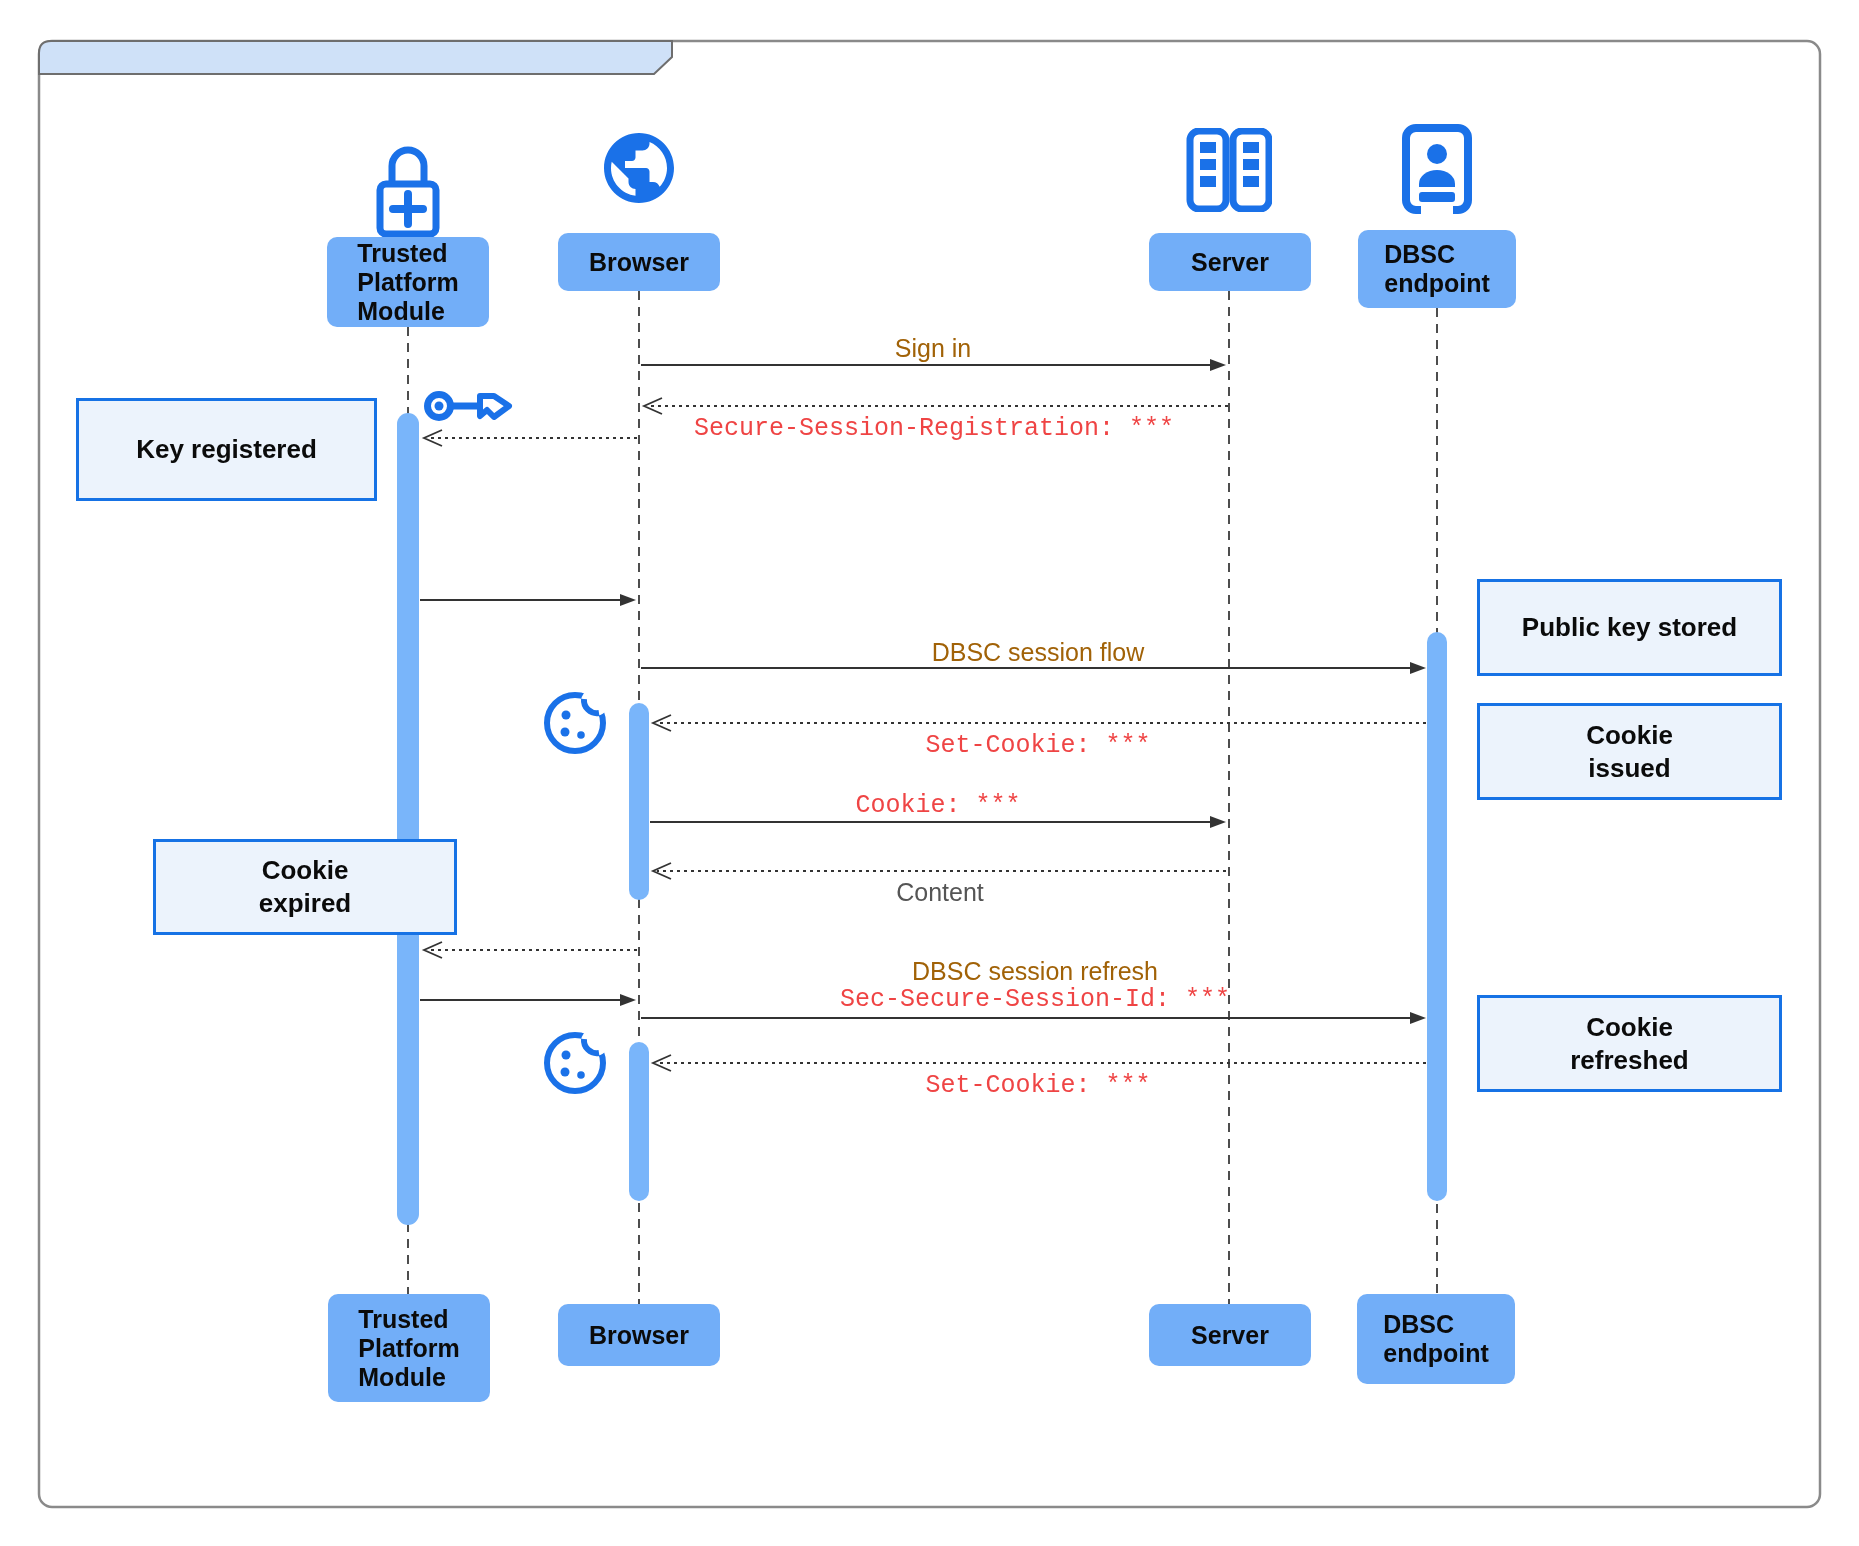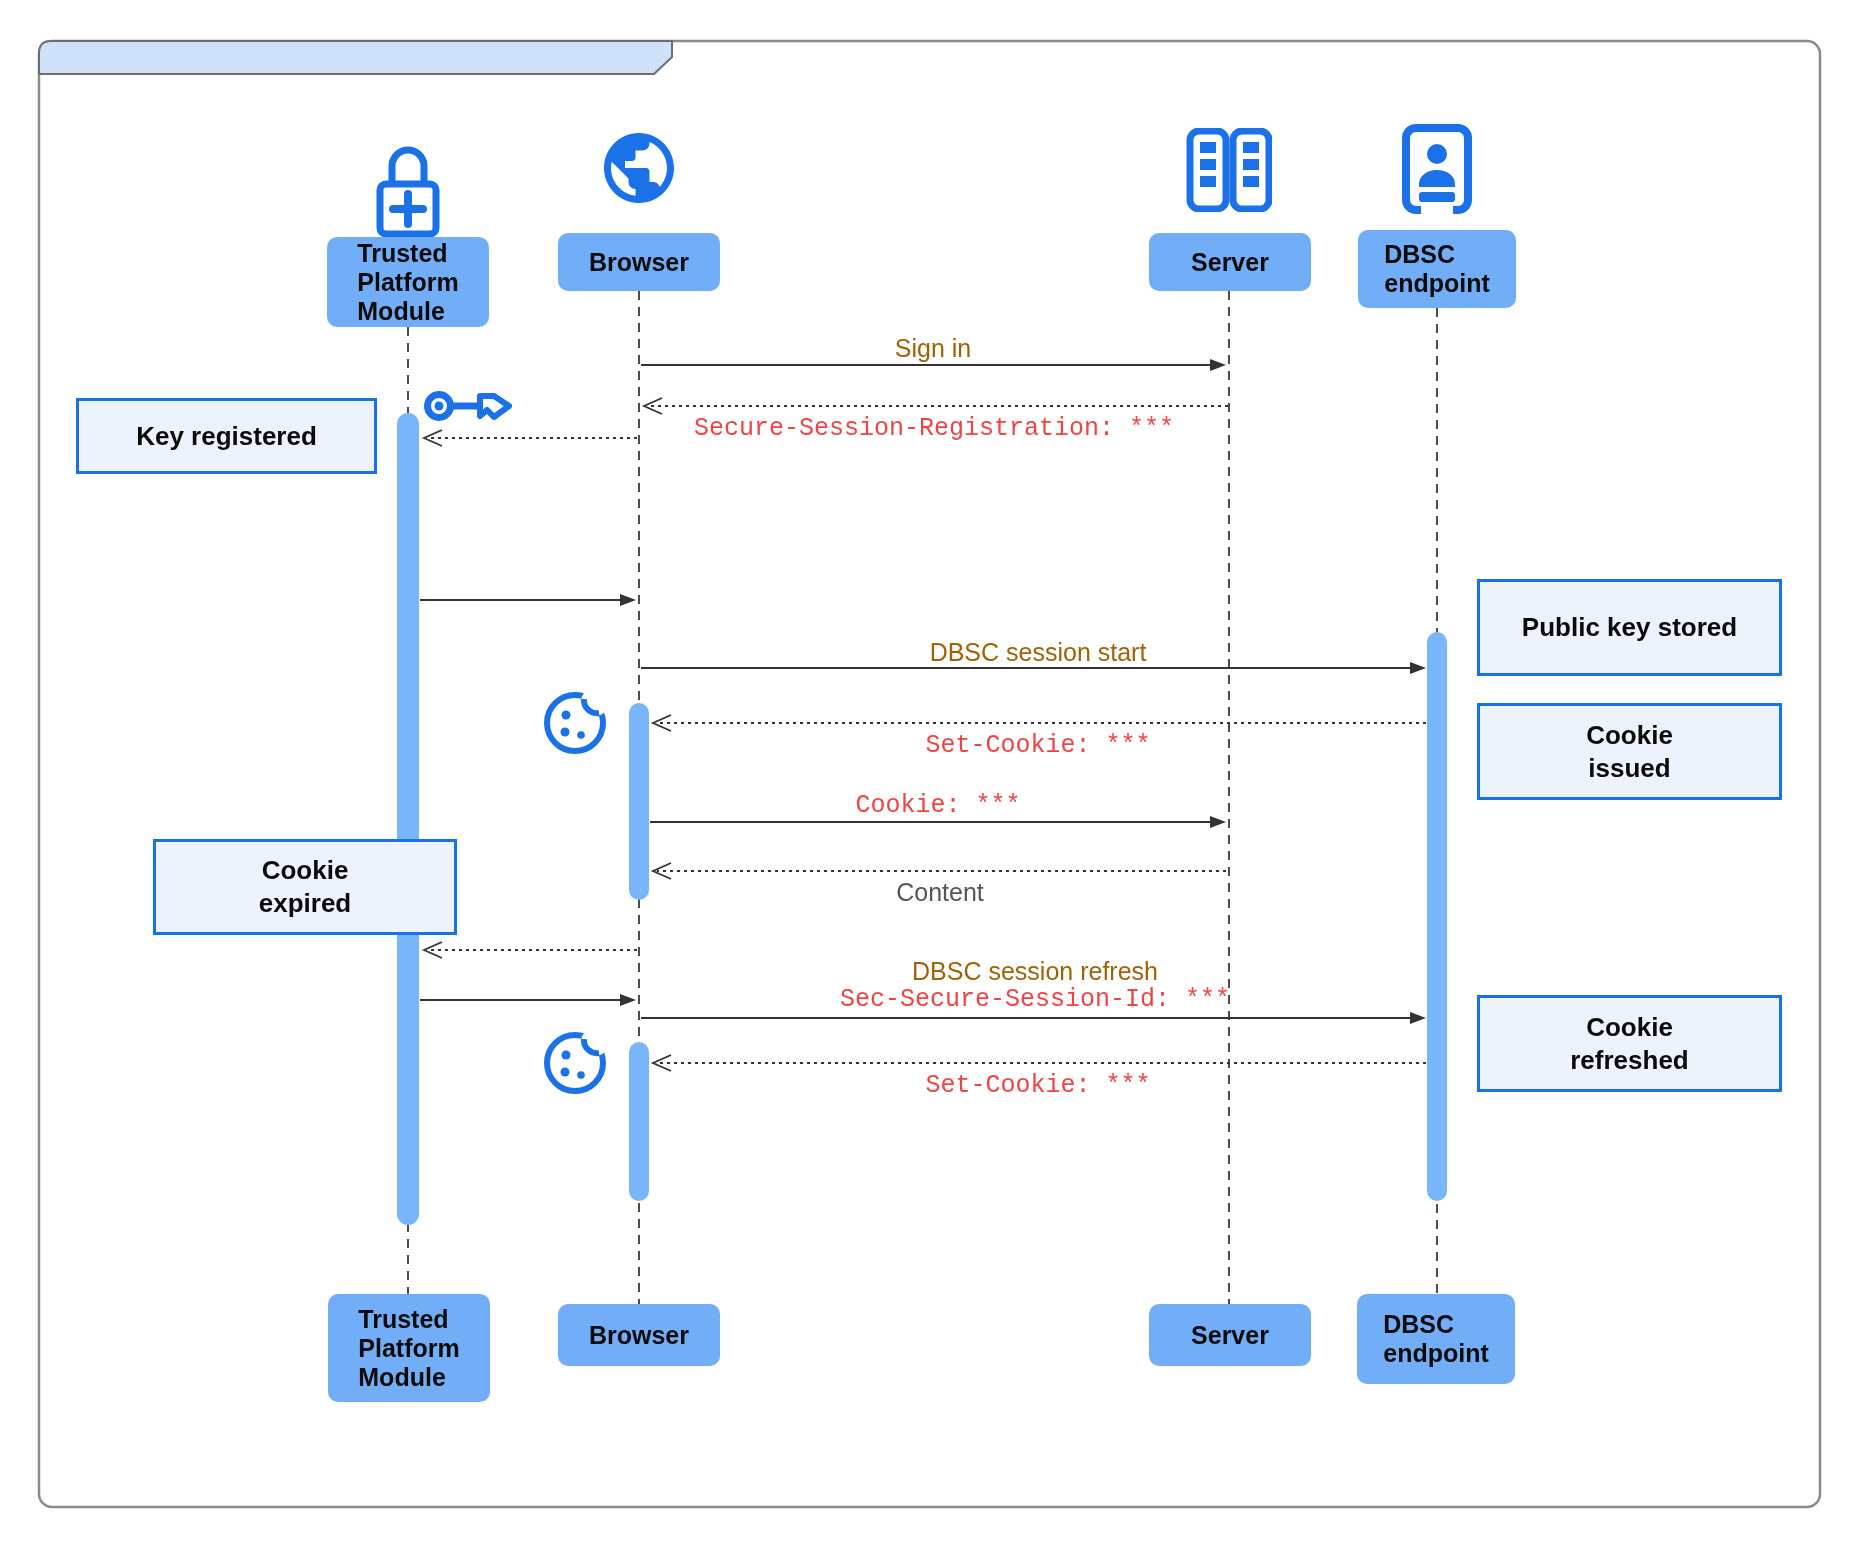--- a/index.html
+++ b/index.html
@@ -166,32 +166,32 @@
 endpoint</div>
 
   <div class="actor-box" style="left:328px;top:1294px;width:162px;height:108px;">Trusted
 Platform
 Module</div>
   <div class="actor-box" style="left:558px;top:1304px;width:162px;height:62px;">Browser</div>
   <div class="actor-box" style="left:1149px;top:1304px;width:162px;height:62px;">Server</div>
   <div class="actor-box" style="left:1357px;top:1294px;width:158px;height:90px;">DBSC
 endpoint</div>
 
-  <div class="note-box" style="left:76px;top:398px;width:301px;height:76px;">Key registered</div>
+  <div class="note-box" style="left:76px;top:398px;width:301px;height:103px;">Key registered</div>
   <div class="note-box" style="left:153px;top:839px;width:304px;height:96px;">Cookie
 expired</div>
   <div class="note-box" style="left:1477px;top:579px;width:305px;height:97px;">Public key stored</div>
   <div class="note-box" style="left:1477px;top:703px;width:305px;height:97px;">Cookie
 issued</div>
   <div class="note-box" style="left:1477px;top:995px;width:305px;height:97px;">Cookie
 refreshed</div>
 
   <div class="msg-label" style="left:933px;top:334px;">Sign in</div>
   <div class="msg-label mono" style="left:934px;top:414px;">Secure-Session-Registration: ***</div>
-  <div class="msg-label" style="left:1038px;top:638px;">DBSC session start</div>
+  <div class="msg-label" style="left:1038px;top:638px;">DBSC session flow</div>
   <div class="msg-label mono" style="left:1038px;top:731px;">Set-Cookie: ***</div>
   <div class="msg-label mono" style="left:938px;top:791px;">Cookie: ***</div>
   <div class="msg-label" style="left:940px;top:878px;color:#555555;">Content</div>
   <div class="msg-label" style="left:1035px;top:957px;">DBSC session refresh</div>
   <div class="msg-label mono" style="left:1035px;top:985px;">Sec-Secure-Session-Id: ***</div>
   <div class="msg-label mono" style="left:1038px;top:1071px;">Set-Cookie: ***</div>
 
 </div>
 
 </body></html>

